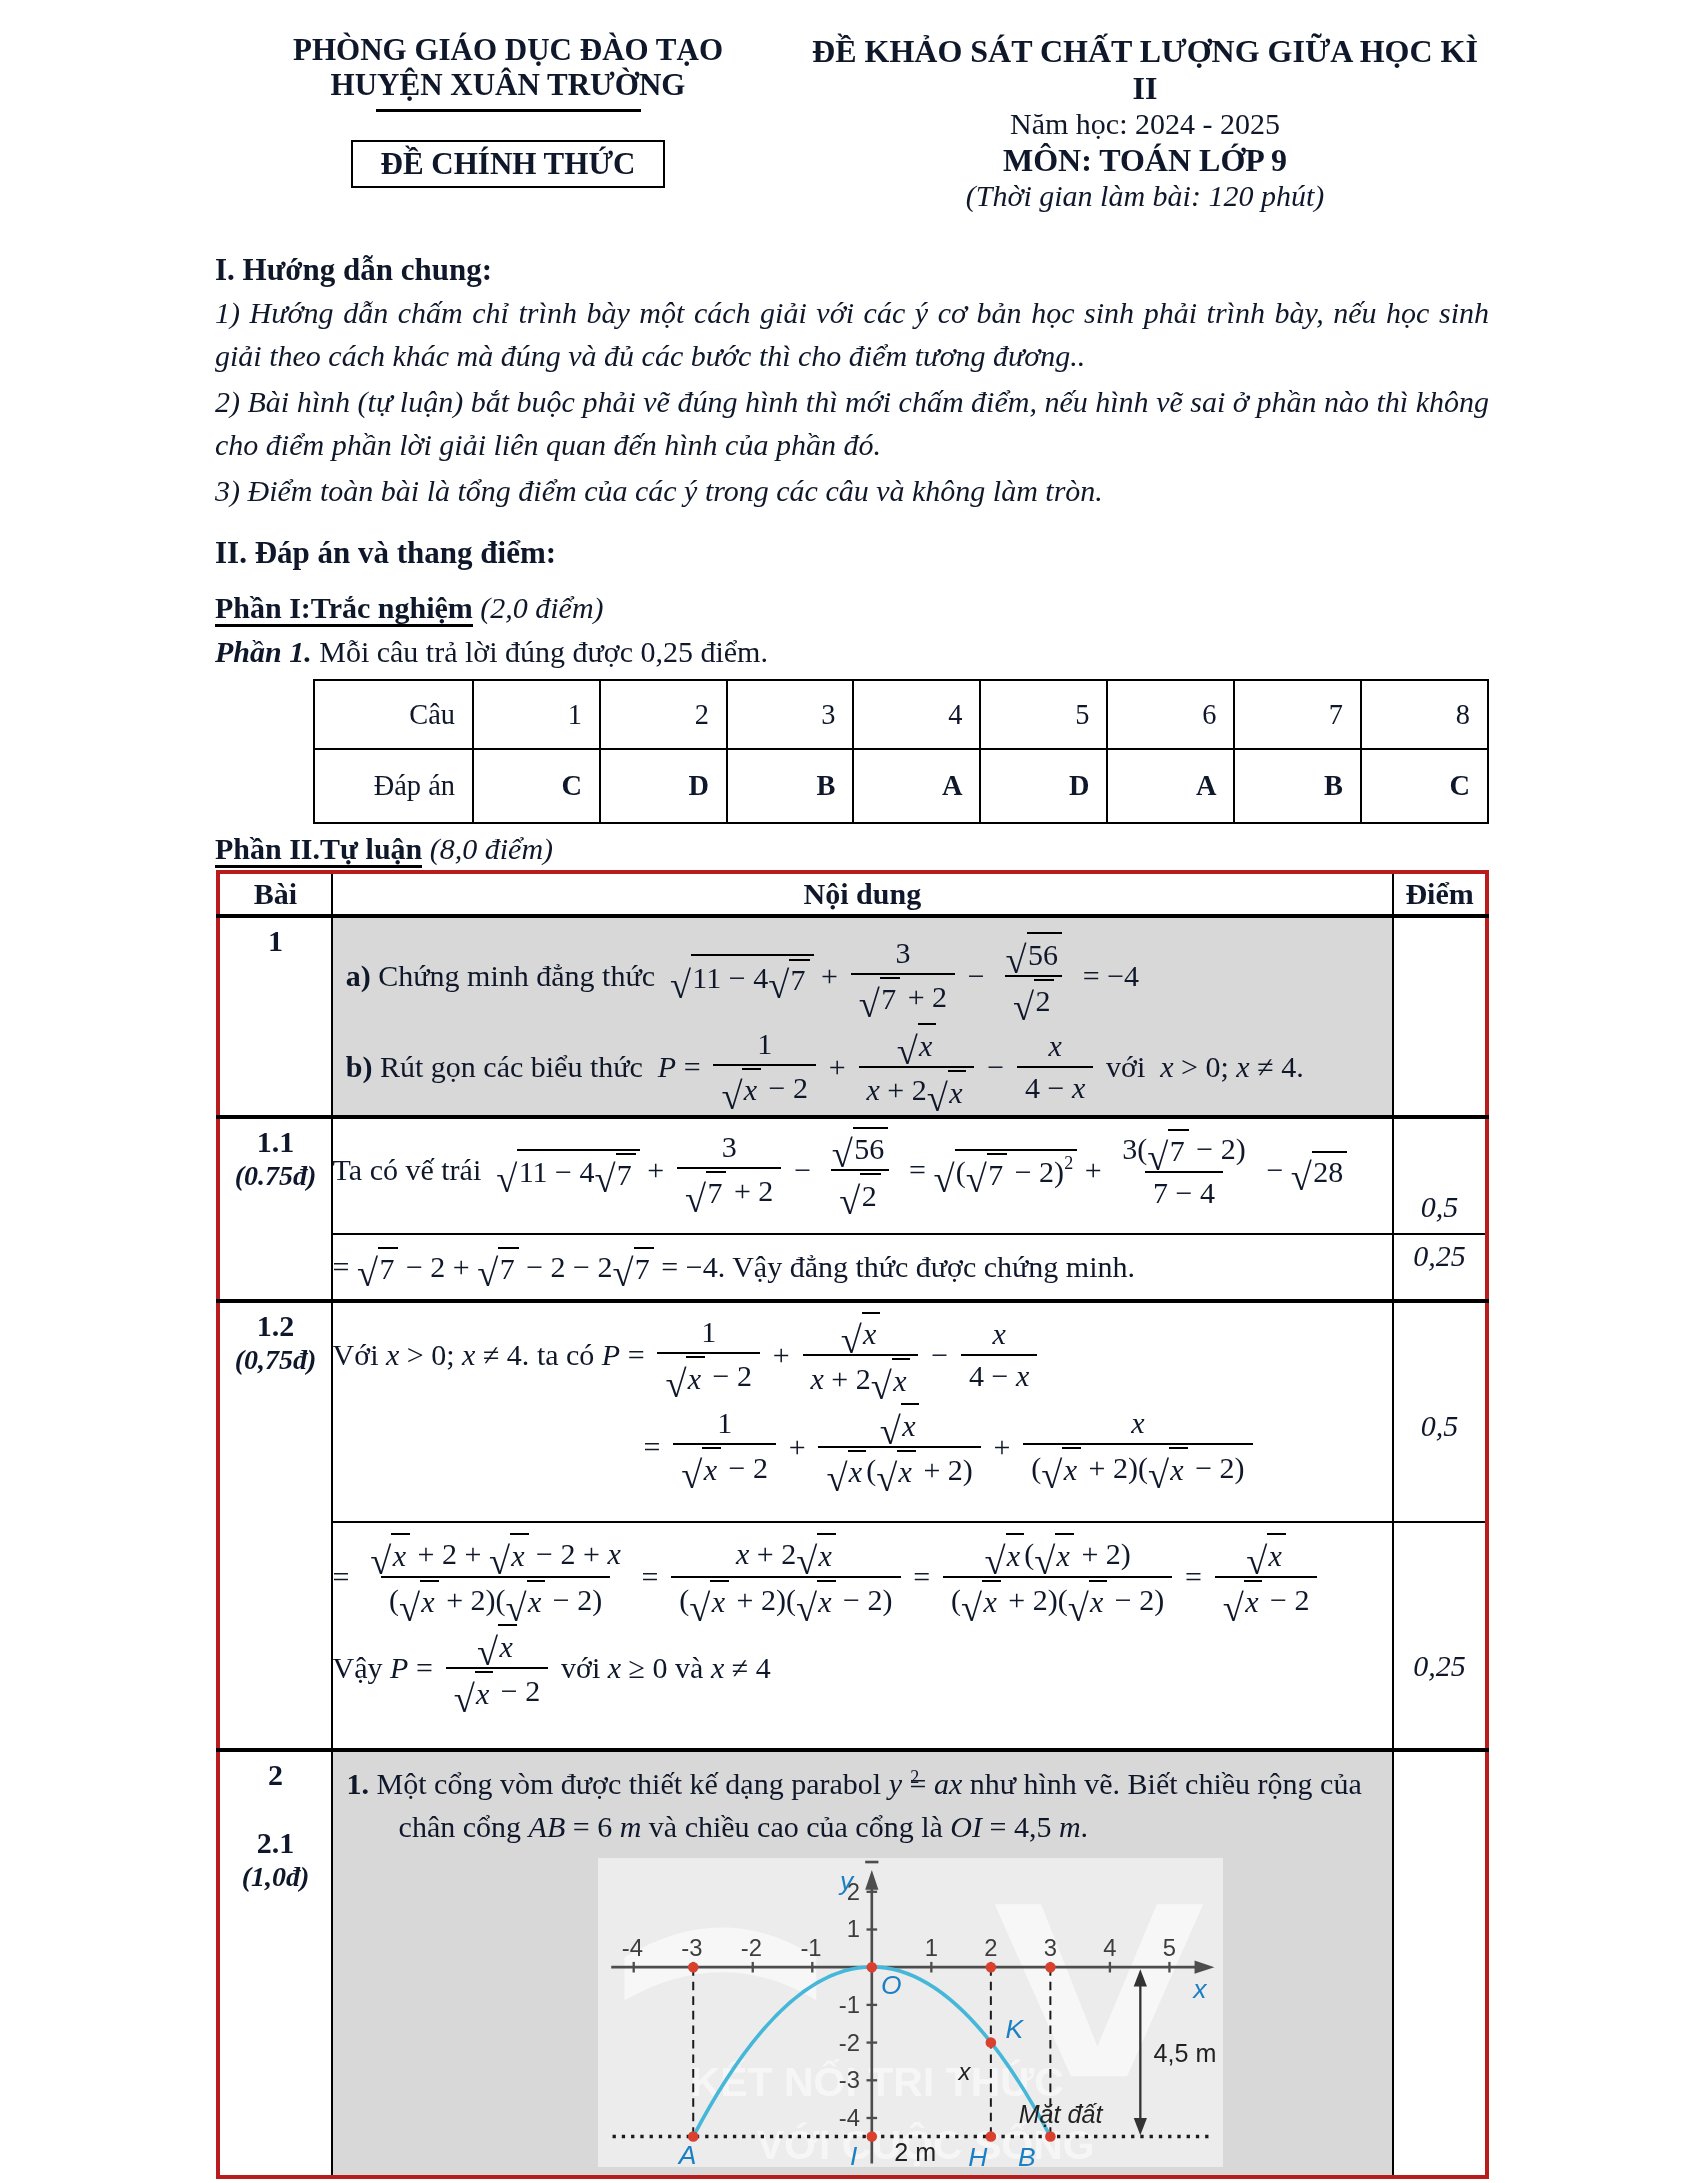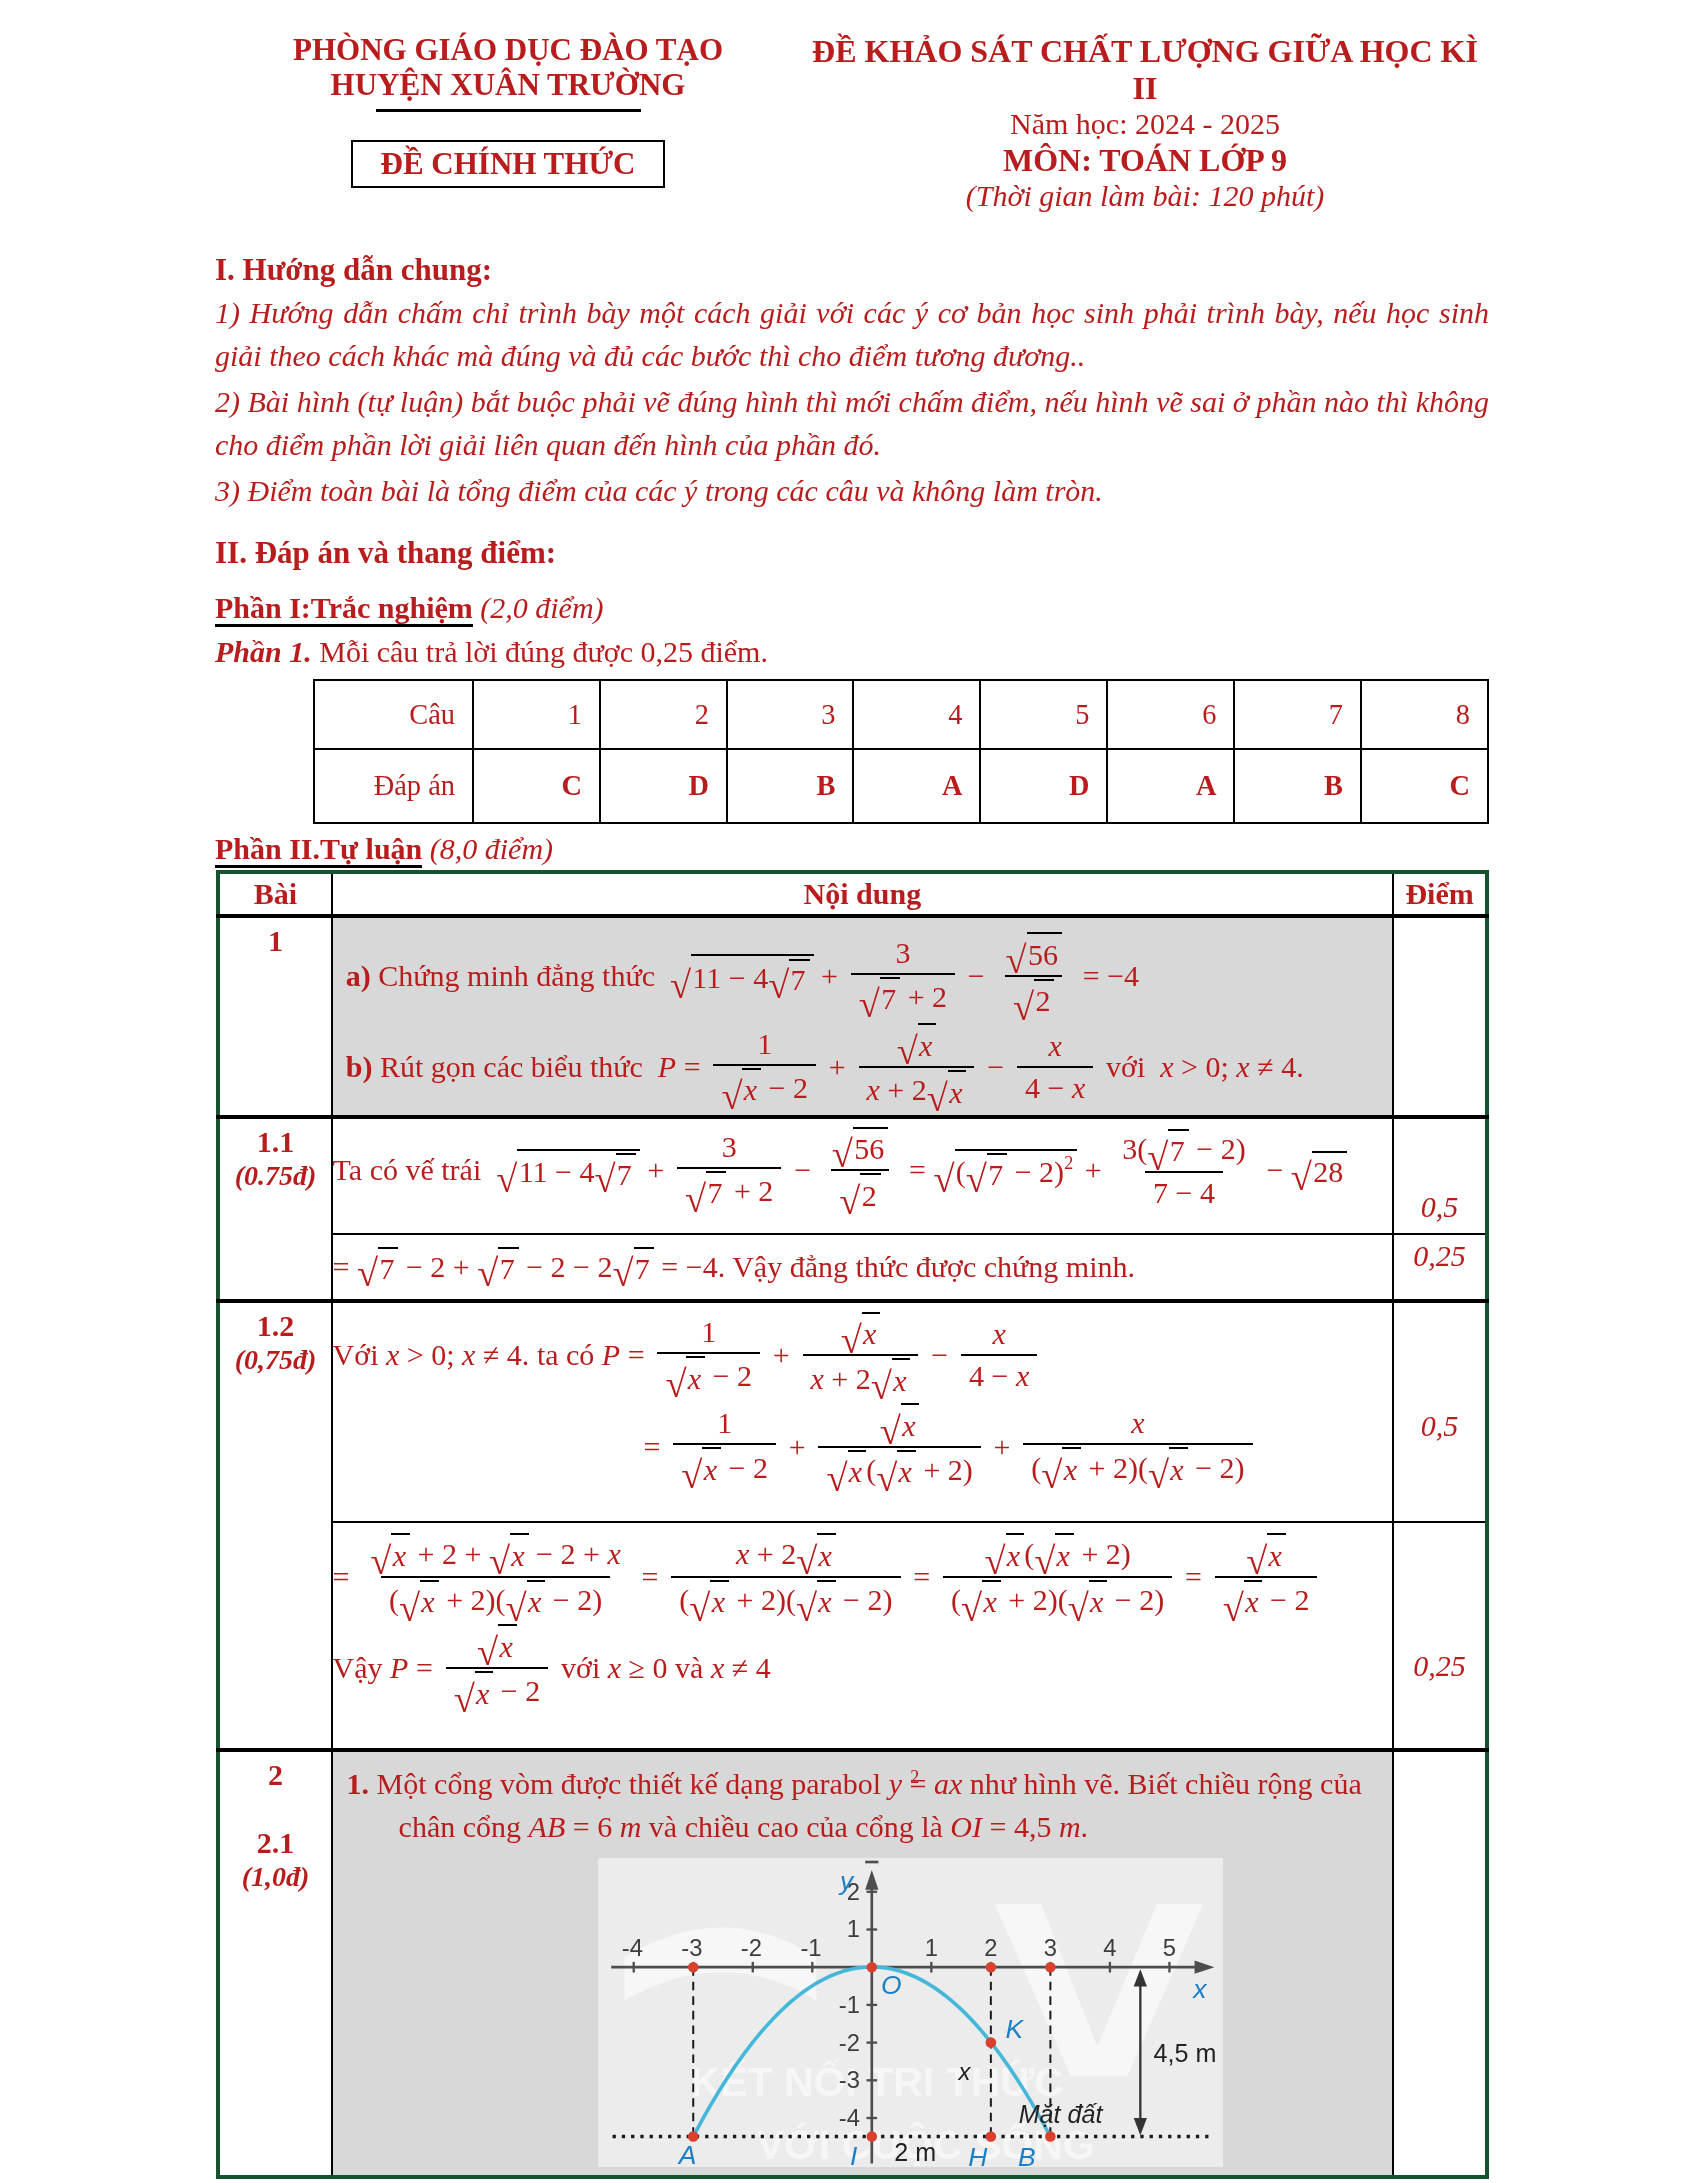--- a/index.html
+++ b/index.html
@@ -1,21 +1,21 @@
 <!DOCTYPE html>
 <html style="font-size:10.6px"><head>
 <meta charset="utf-8">
 <style>
   html,body{margin:0;padding:0;background:#ffffff;}
   .page{
     position:relative;
     width:1687px;height:2183px;
     background:#ffffff;
     font-family:"Liberation Serif", serif;
-    font-size:30px;color:#b91c1c;
+    font-size:30px;color:#0f172a;
     overflow:hidden;
     box-sizing:border-box;
     padding:33px 198px 0 215px;
   }
   
   .header{display:flex;}
   .h-left{width:46%;text-align:center;}
   .h-right{width:54%;text-align:center;}
   .org{font-weight:bold;font-size:31px;line-height:1.12;}
   .org-underline{width:265px;height:2.6px;background:#000;margin:6.6px auto 0 auto;}
@@ -35,21 +35,21 @@
   .sub-label{font-weight:bold;font-style:italic;}
   
   table.mc{border-collapse:collapse;margin:10.6px 0 0 98px;table-layout:fixed;}
   table.mc td{border:2px solid #000;text-align:right;font-size:28.4px;padding:17px;font-family:Liberation Serif, serif;}
   table.mc .lab{width:153px;}
   table.mc td.q{width:119px;}
   table.mc tr.qrow td{height:33px;border-bottom:2.6px solid #000;}
   table.mc tr.arow td{height:38px;}
   table.mc tr.arow td.q{font-weight:bold;}
   
-  table.main{border-collapse:collapse;margin:4px 0 0 1.3px;table-layout:fixed;border:4px solid #14532d;}
+  table.main{border-collapse:collapse;margin:4px 0 0 1.3px;table-layout:fixed;border:4px solid #b91c1c;}
   table.main td{border-left:2px solid #000;border-right:2px solid #000;padding:0;vertical-align:top;}
   table.main tr.thead td{border-bottom:3.3px solid #000;height:40px;text-align:center;font-weight:bold;font-size:30px;vertical-align:middle;}
   table.main tr.major>td{border-top:4px solid #000;}
   table.main tr.minor>td{border-top:2px solid #000;}
   .col-bai{width:134px;}
   .col-nd{width:1094px;}
   .col-diem{width:110px;}
   td.bai{text-align:center;}
   .bai-num{font-weight:bold;font-size:30px;margin-top:5.3px;}
   .bai-num.gap{margin-top:34px;}

